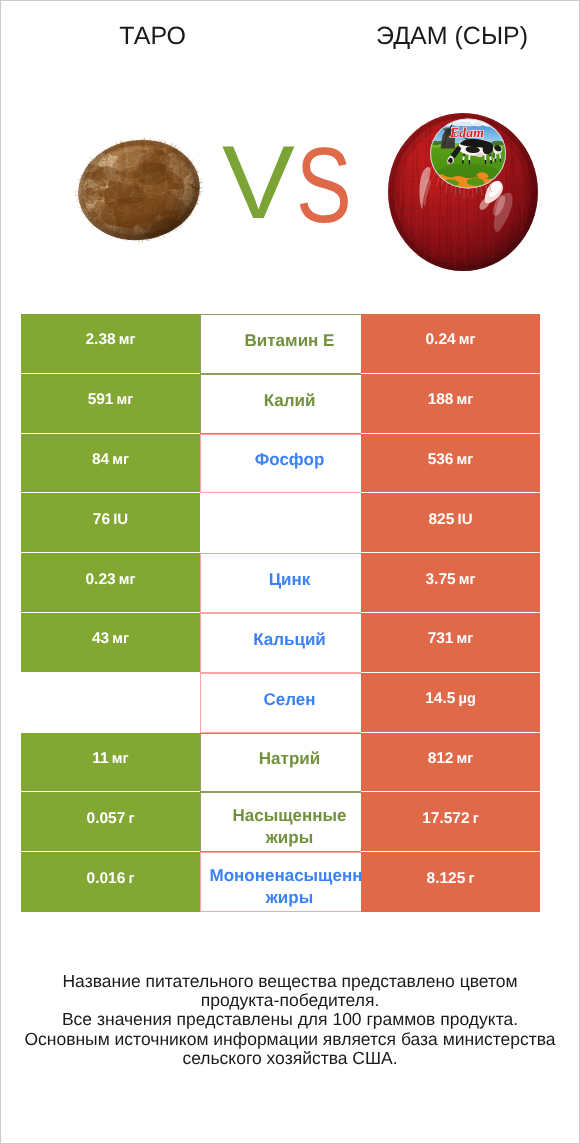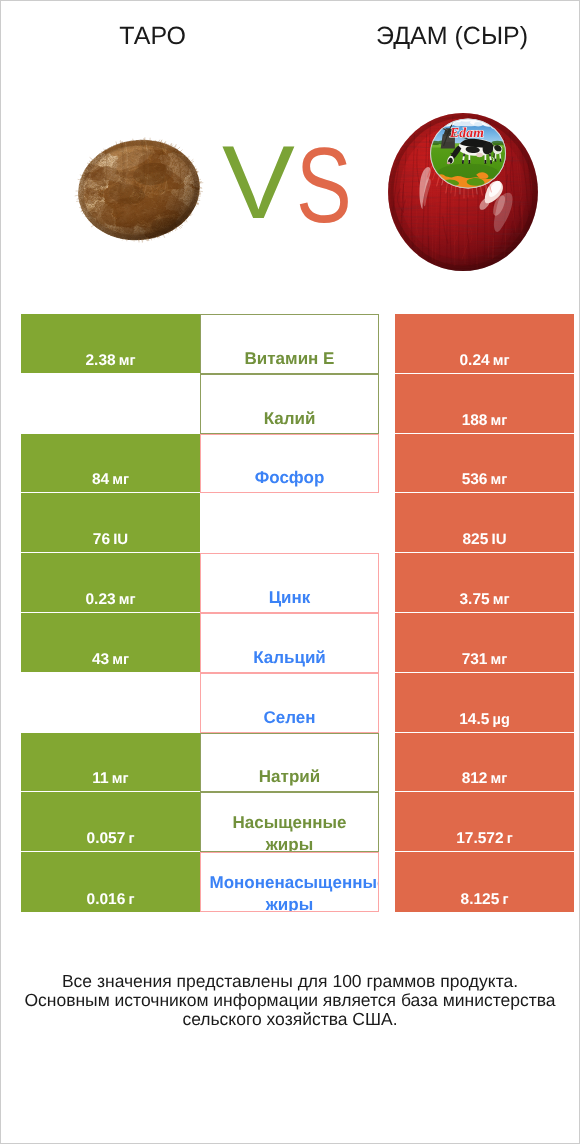--- a/index.html
+++ b/index.html
@@ -20,29 +20,29 @@
   #taro-image{position:absolute;left:71px;top:34px;width:136px;height:112px;}
   #cheese-image{position:absolute;left:387px;top:12px;width:153px;height:161px;}
   .vs{position:absolute;font-family:"Liberation Sans",sans-serif;font-weight:400;line-height:1;}
   #vs-v{left:222px;top:31px;font-size:104px;color:#7ba336;transform-origin:0 0;transform:scaleX(1.05);}
   #vs-s{left:296px;top:32px;font-size:107px;color:#e0694a;transform-origin:0 0;transform:scaleX(0.78);}
 
   
   .table{position:absolute;left:21px;top:314px;width:537px;}
   .row{position:relative;height:59.8px;}
   .row:last-child .cell-left, .row:last-child .cell-right{border-bottom:none;}
-  .cell{position:absolute;top:0;height:100%;display:flex;align-items:flex-end;
+  .cell{position:absolute;top:0;height:100%;display:flex;align-items:center;
         justify-content:center;box-sizing:border-box;text-align:center;}
   .cell-left > div, .cell-right > div{position:relative;top:-3px;}
   .cell-mid > div{position:relative;top:-3px;}
   .cell-mid.wrap > div{top:5px;}
   .cell-left{left:0;width:179px;background:#82a732;color:#fff;
              font-family:"Liberation Sans",sans-serif;font-size:15.5px;font-weight:700;
              border-bottom:1.2px solid #ffffff;}
-  .cell-right{left:374px;width:179px;background:#e0694a;color:#fff;
+  .cell-right{left:340px;width:179px;background:#e0694a;color:#fff;
               font-family:"Liberation Sans",sans-serif;font-size:15.5px;font-weight:700;
               border-bottom:1.2px solid #ffffff;}
   .cell-mid{left:179px;width:179px;background:#fff;font-family:"Liberation Sans",sans-serif;
             font-size:17px;font-weight:700;line-height:22px;overflow:hidden;}
   .cell-mid > div{white-space:nowrap;}
   .cell-mid.wrap > div{white-space:normal;width:160px;}
   .w-left .cell-mid{color:#72913c;border:1px solid #8f9f5d;}
   .w-right .cell-mid{color:#3b82f6;border:1px solid #fca5a5;}
   .unit{font-size:14.5px;font-weight:700;}
   .unit-full{font-size:15px;}
@@ -435,20 +435,23 @@
           <div><span>2.38</span> <span class="unit">мг</span></div>
         </div>
         <div class="cell cell-mid">
           <div>Витамин E</div>
         </div>
         <div class="cell cell-right">
           <div><span>0.24</span> <span class="unit">мг</span></div>
         </div>
       </div>
       <div class="row w-left">
+        <div class="cell cell-left">
+          <div><span>591</span> <span class="unit">мг</span></div>
+        </div>
         <div class="cell cell-mid">
           <div>Калий</div>
         </div>
         <div class="cell cell-right">
           <div><span>188</span> <span class="unit">мг</span></div>
         </div>
       </div>
       <div class="row w-right">
         <div class="cell cell-left">
           <div><span>84</span> <span class="unit">мг</span></div>
@@ -527,17 +530,18 @@
         <div class="cell cell-mid wrap">
           <div>Мононенасыщенные жиры</div>
         </div>
         <div class="cell cell-right">
           <div><span>8.125</span> <span class="unit">г</span></div>
         </div>
       </div>
     </div>
 
   <div class="footer" id="footer-note">
+      <div id="foot-0">Название питательного вещества представлено цветом продукта-победителя.</div>
       <div id="foot-1">Все значения представлены для 100 граммов продукта.</div>
       <div id="foot-3">Основным источником информации является база министерства сельского хозяйства США.</div>
     </div>
 
 </div>
 
 </body></html>

